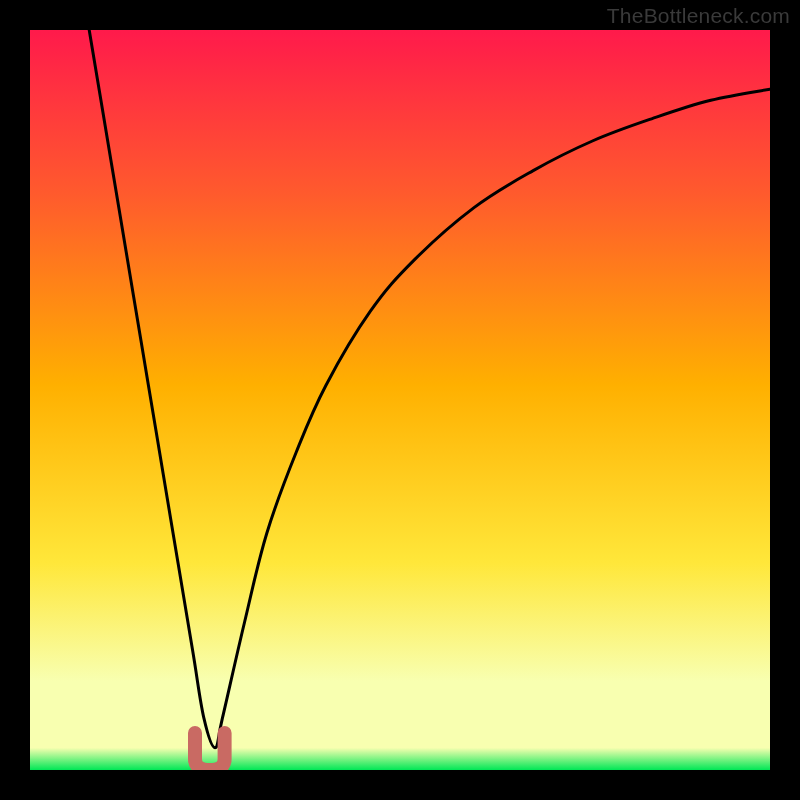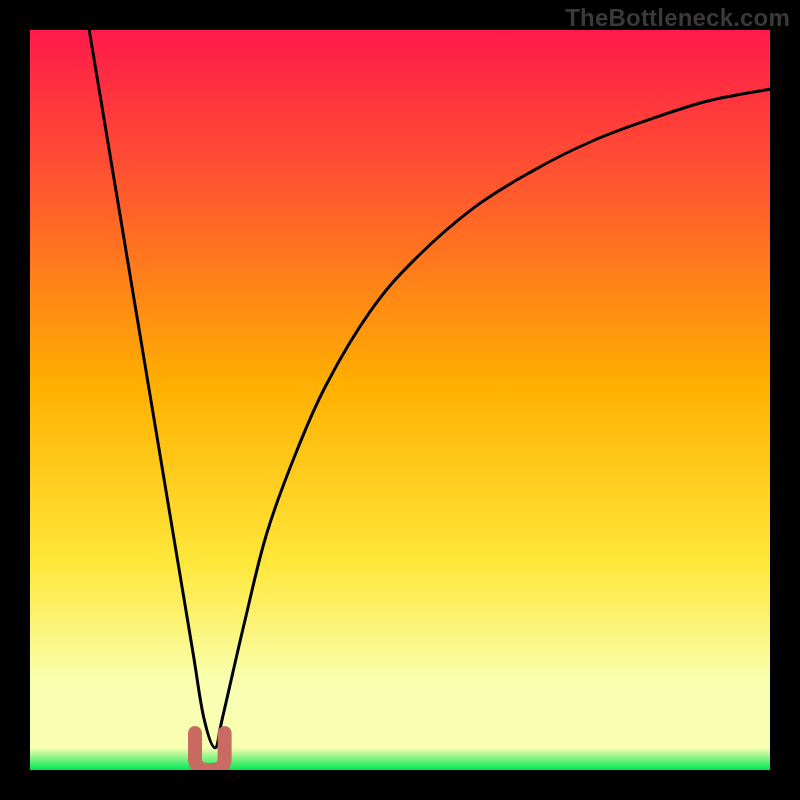--- a/index.html
+++ b/index.html
@@ -23,22 +23,22 @@
     top: 30px;
     width: 740px;
     height: 740px;
     overflow: hidden;
   }
   .watermark {
     position: absolute;
     top: 4px;
     right: 10px;
     color: #3a3a3a;
-    font-size: 24px;
-    font-weight: 700;
+    font-size: 21px;
+    font-weight: 400;
     letter-spacing: 0.2px;
     user-select: none;
     text-align: center;
   }
   svg {
     display: block;
   }
 </style>
 </head>
 <body>

